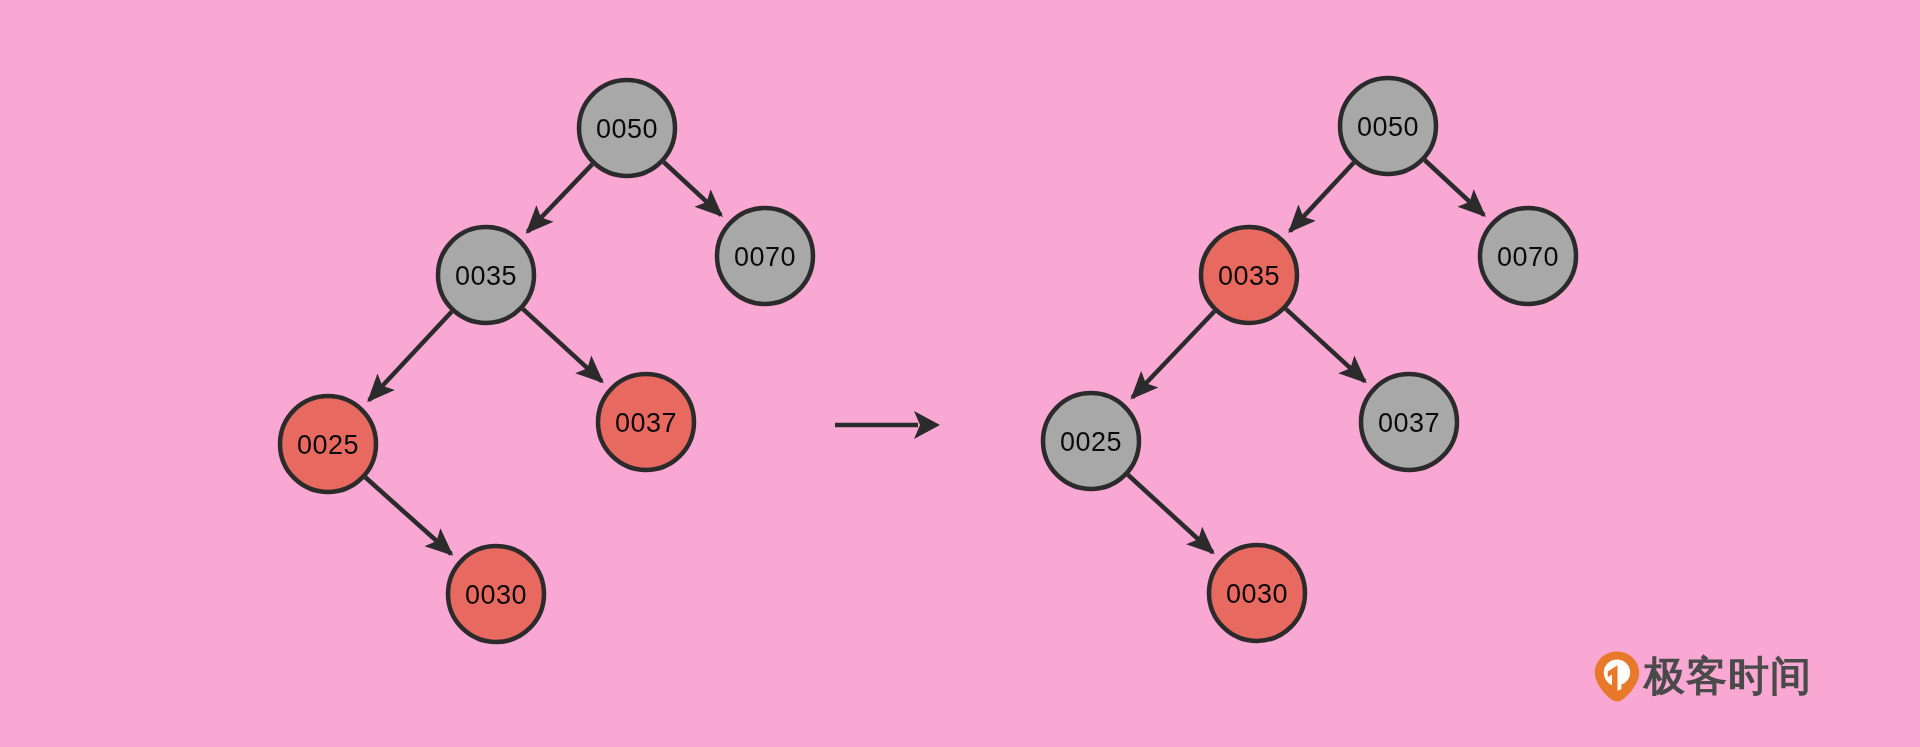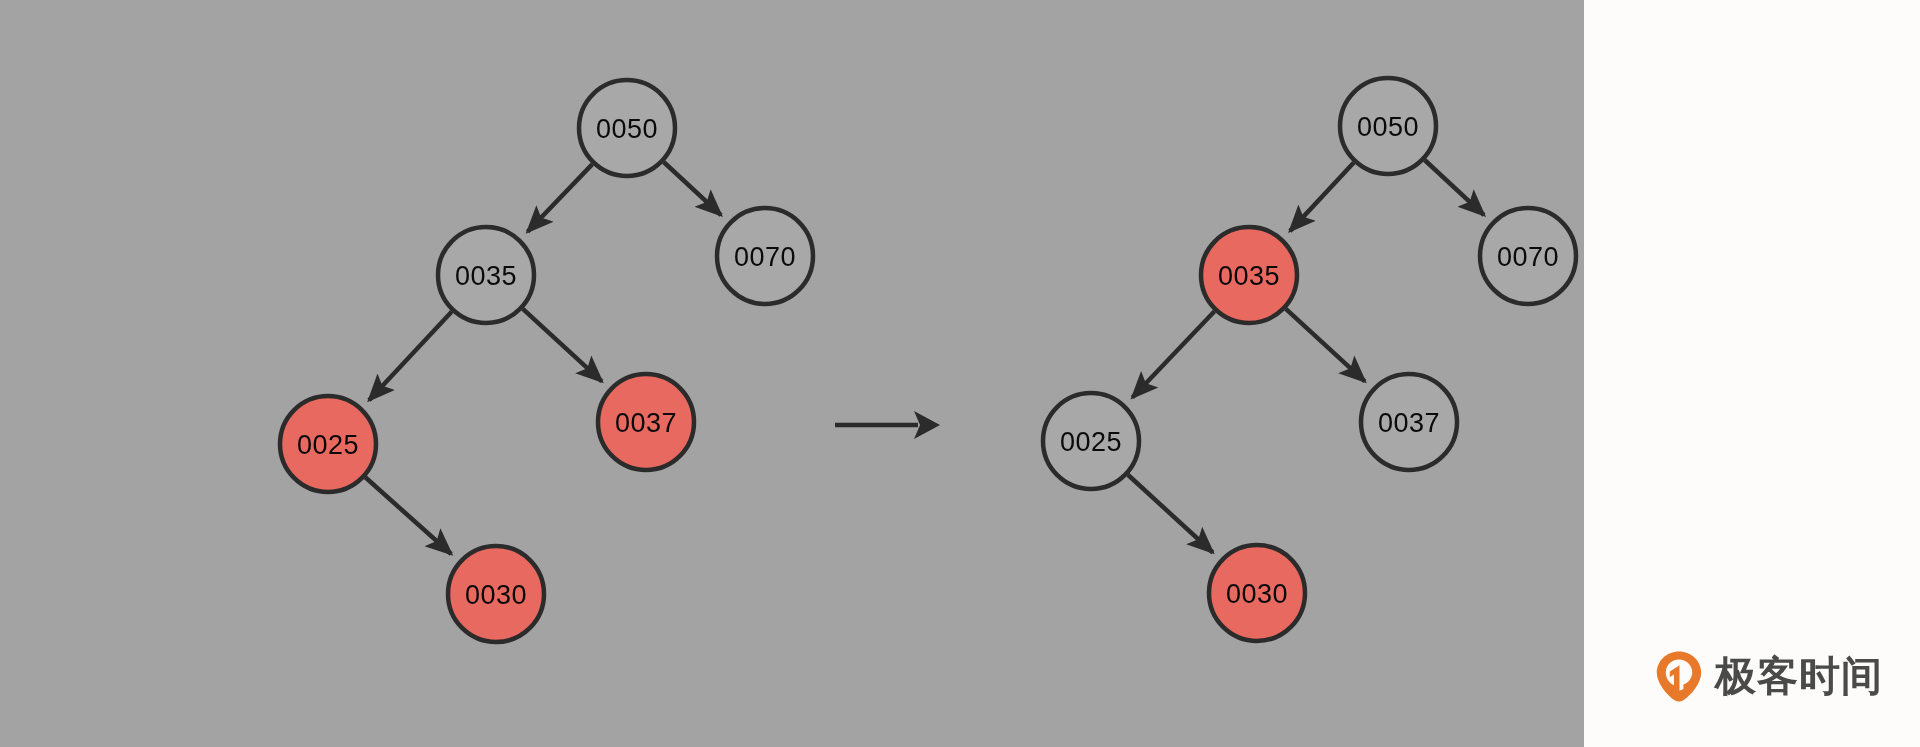--- a/index.html
+++ b/index.html
@@ -5,23 +5,23 @@
   * { box-sizing: border-box; margin: 0; padding: 0; }
   html, body {
     width: 1920px;
     height: 747px;
     overflow: hidden;
     background: #fdfcfa;
     font-family: "Liberation Sans", sans-serif;
   }
   #stage {
     position: relative;
-    width: 1584px;
+    width: 1920px;
     height: 747px;
-    background: #a3a3a3;
+    background: #f9a8d4;
   }
   #diagram-svg {
     position: absolute;
     left: 0;
     top: 0;
     width: 1920px;
     height: 747px;
     display: block;
   }
   .node-circle {
@@ -43,25 +43,25 @@
   }
   .transform-arrow-line {
     stroke: #2b2b2b;
     stroke-width: 4.5;
   }
   .arrow-head { fill: #2b2b2b; }
 
   
   #brand-logo {
     position: absolute;
-    left: 1655px;
+    left: 1593px;
     top: 650px;
     display: flex;
     align-items: center;
-    gap: 12px;
+    gap: 3px;
   }
   #brand-mark {
     width: 48px;
     height: 52px;
     flex: 0 0 auto;
   }
   #brand-text {
     font-family: "DejaVu Sans", "Liberation Sans", sans-serif;
     font-size: 41px;
     font-weight: 700;

